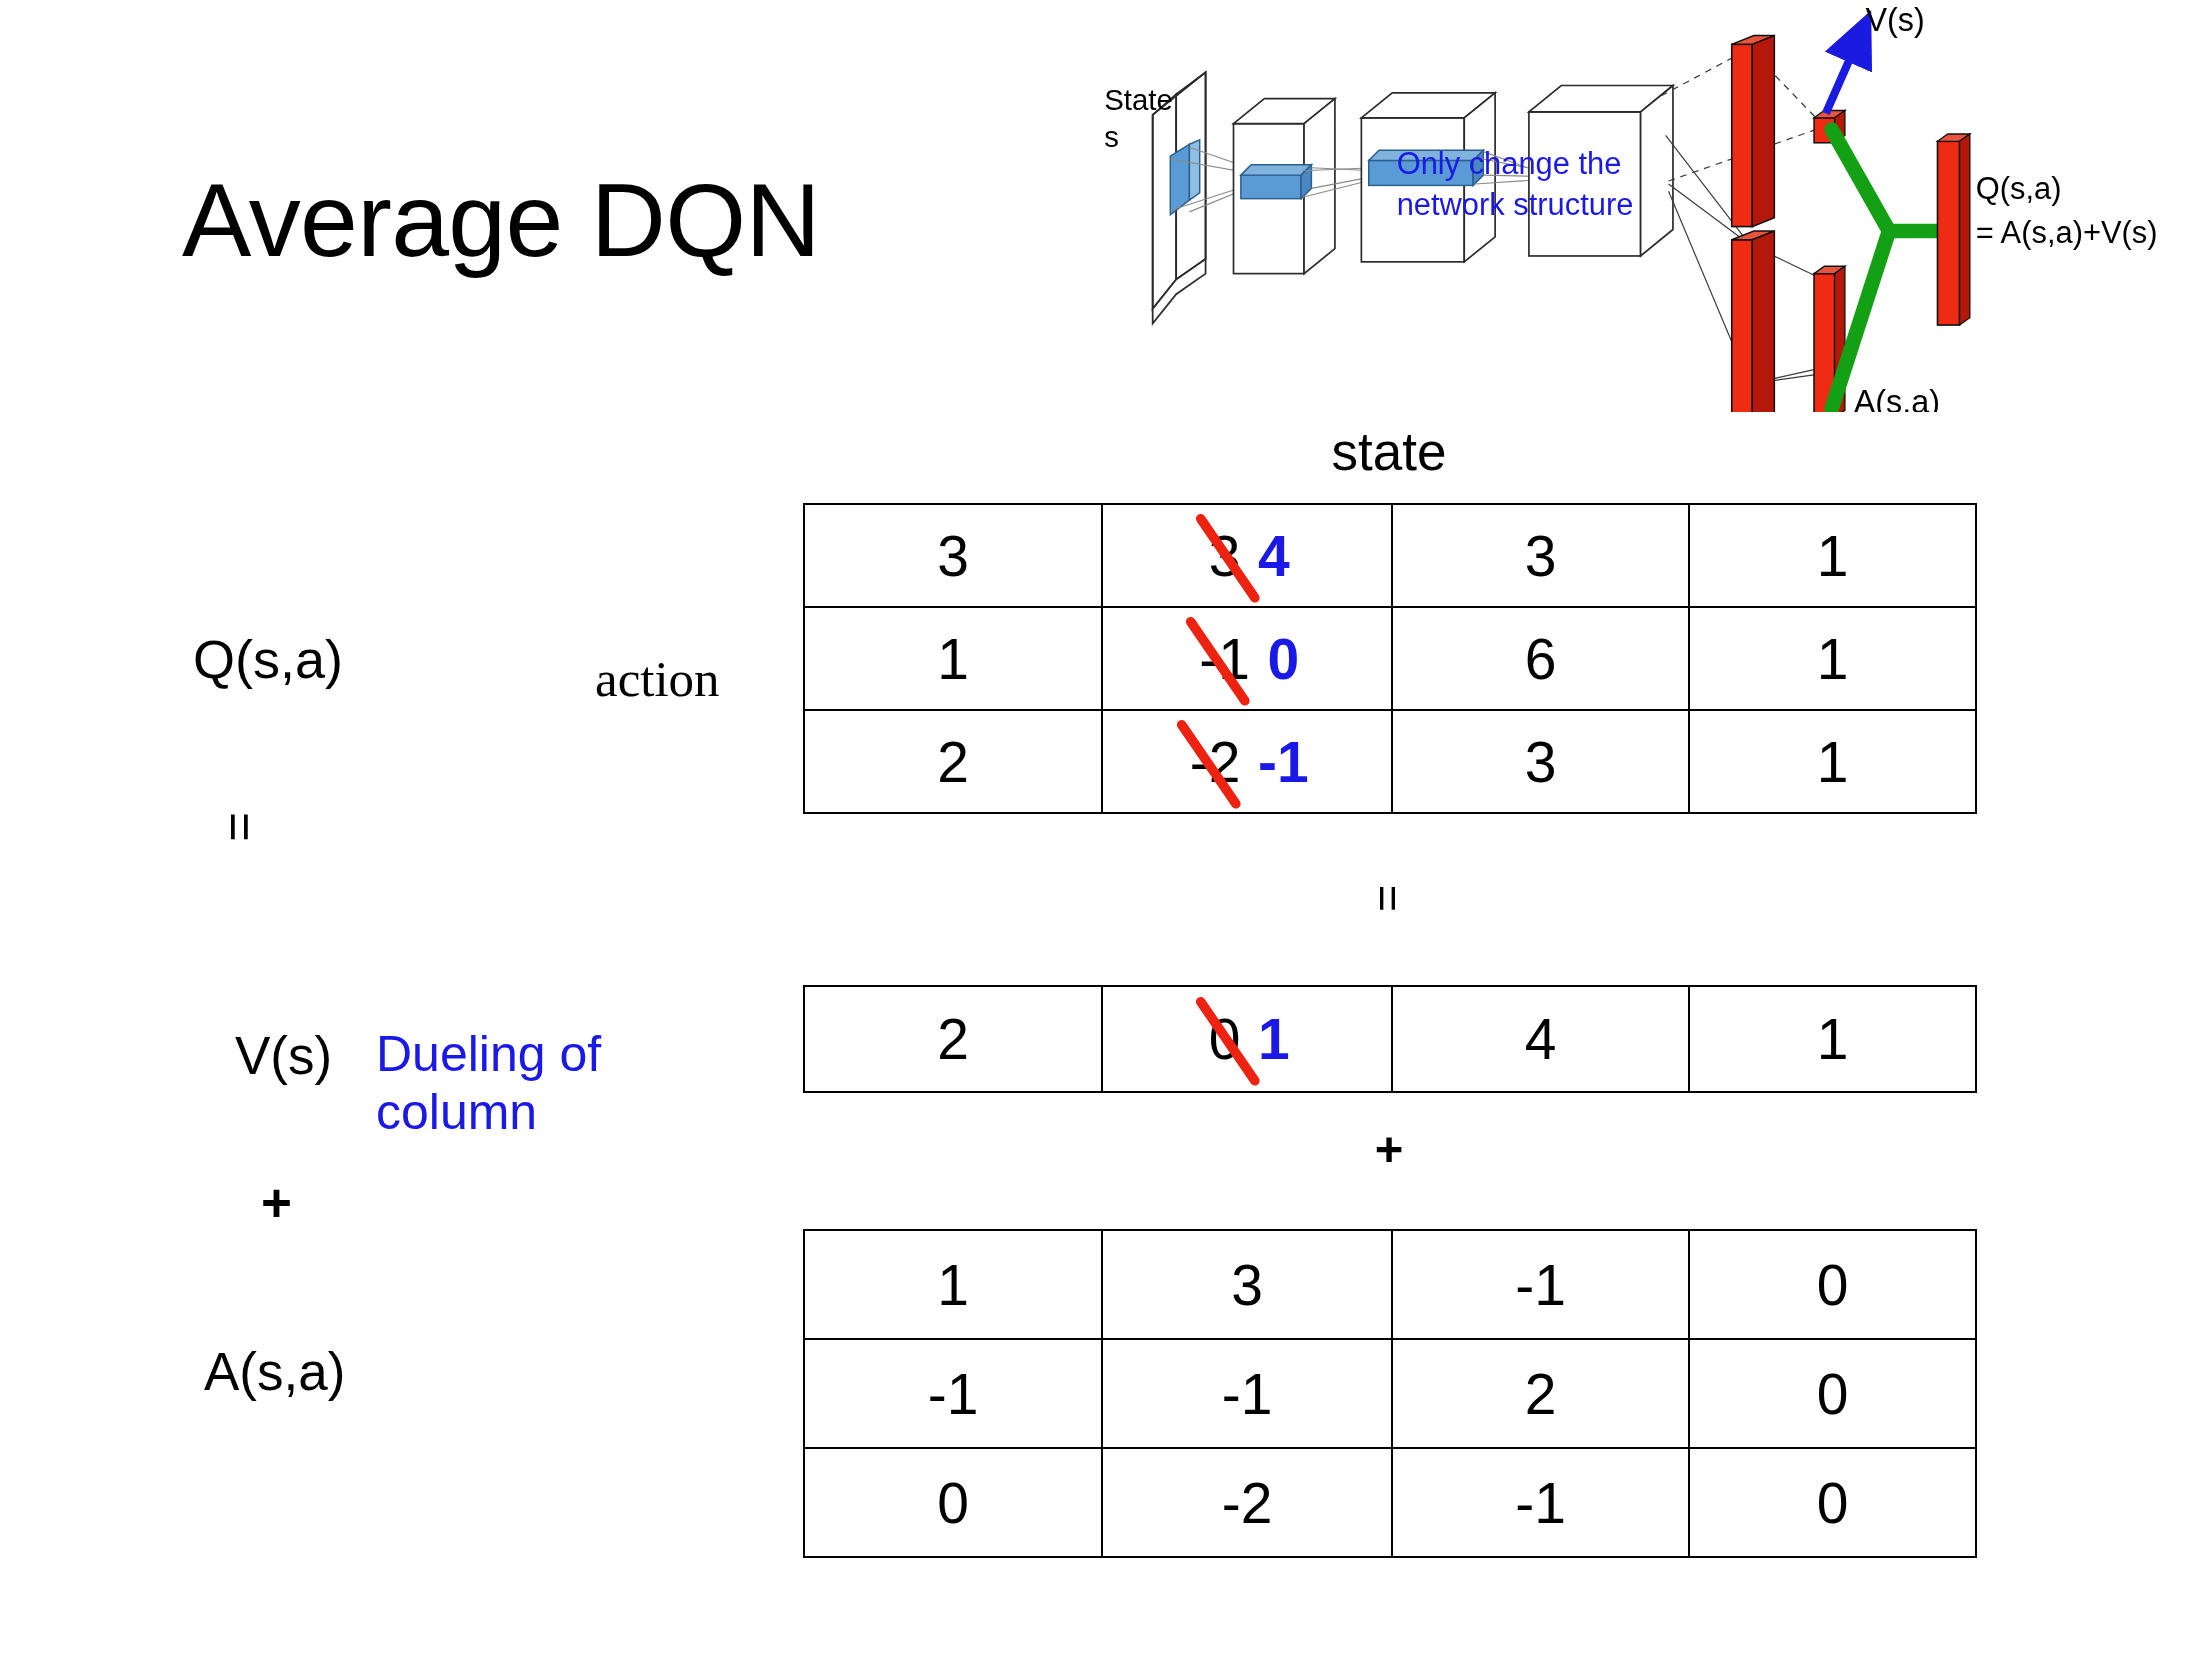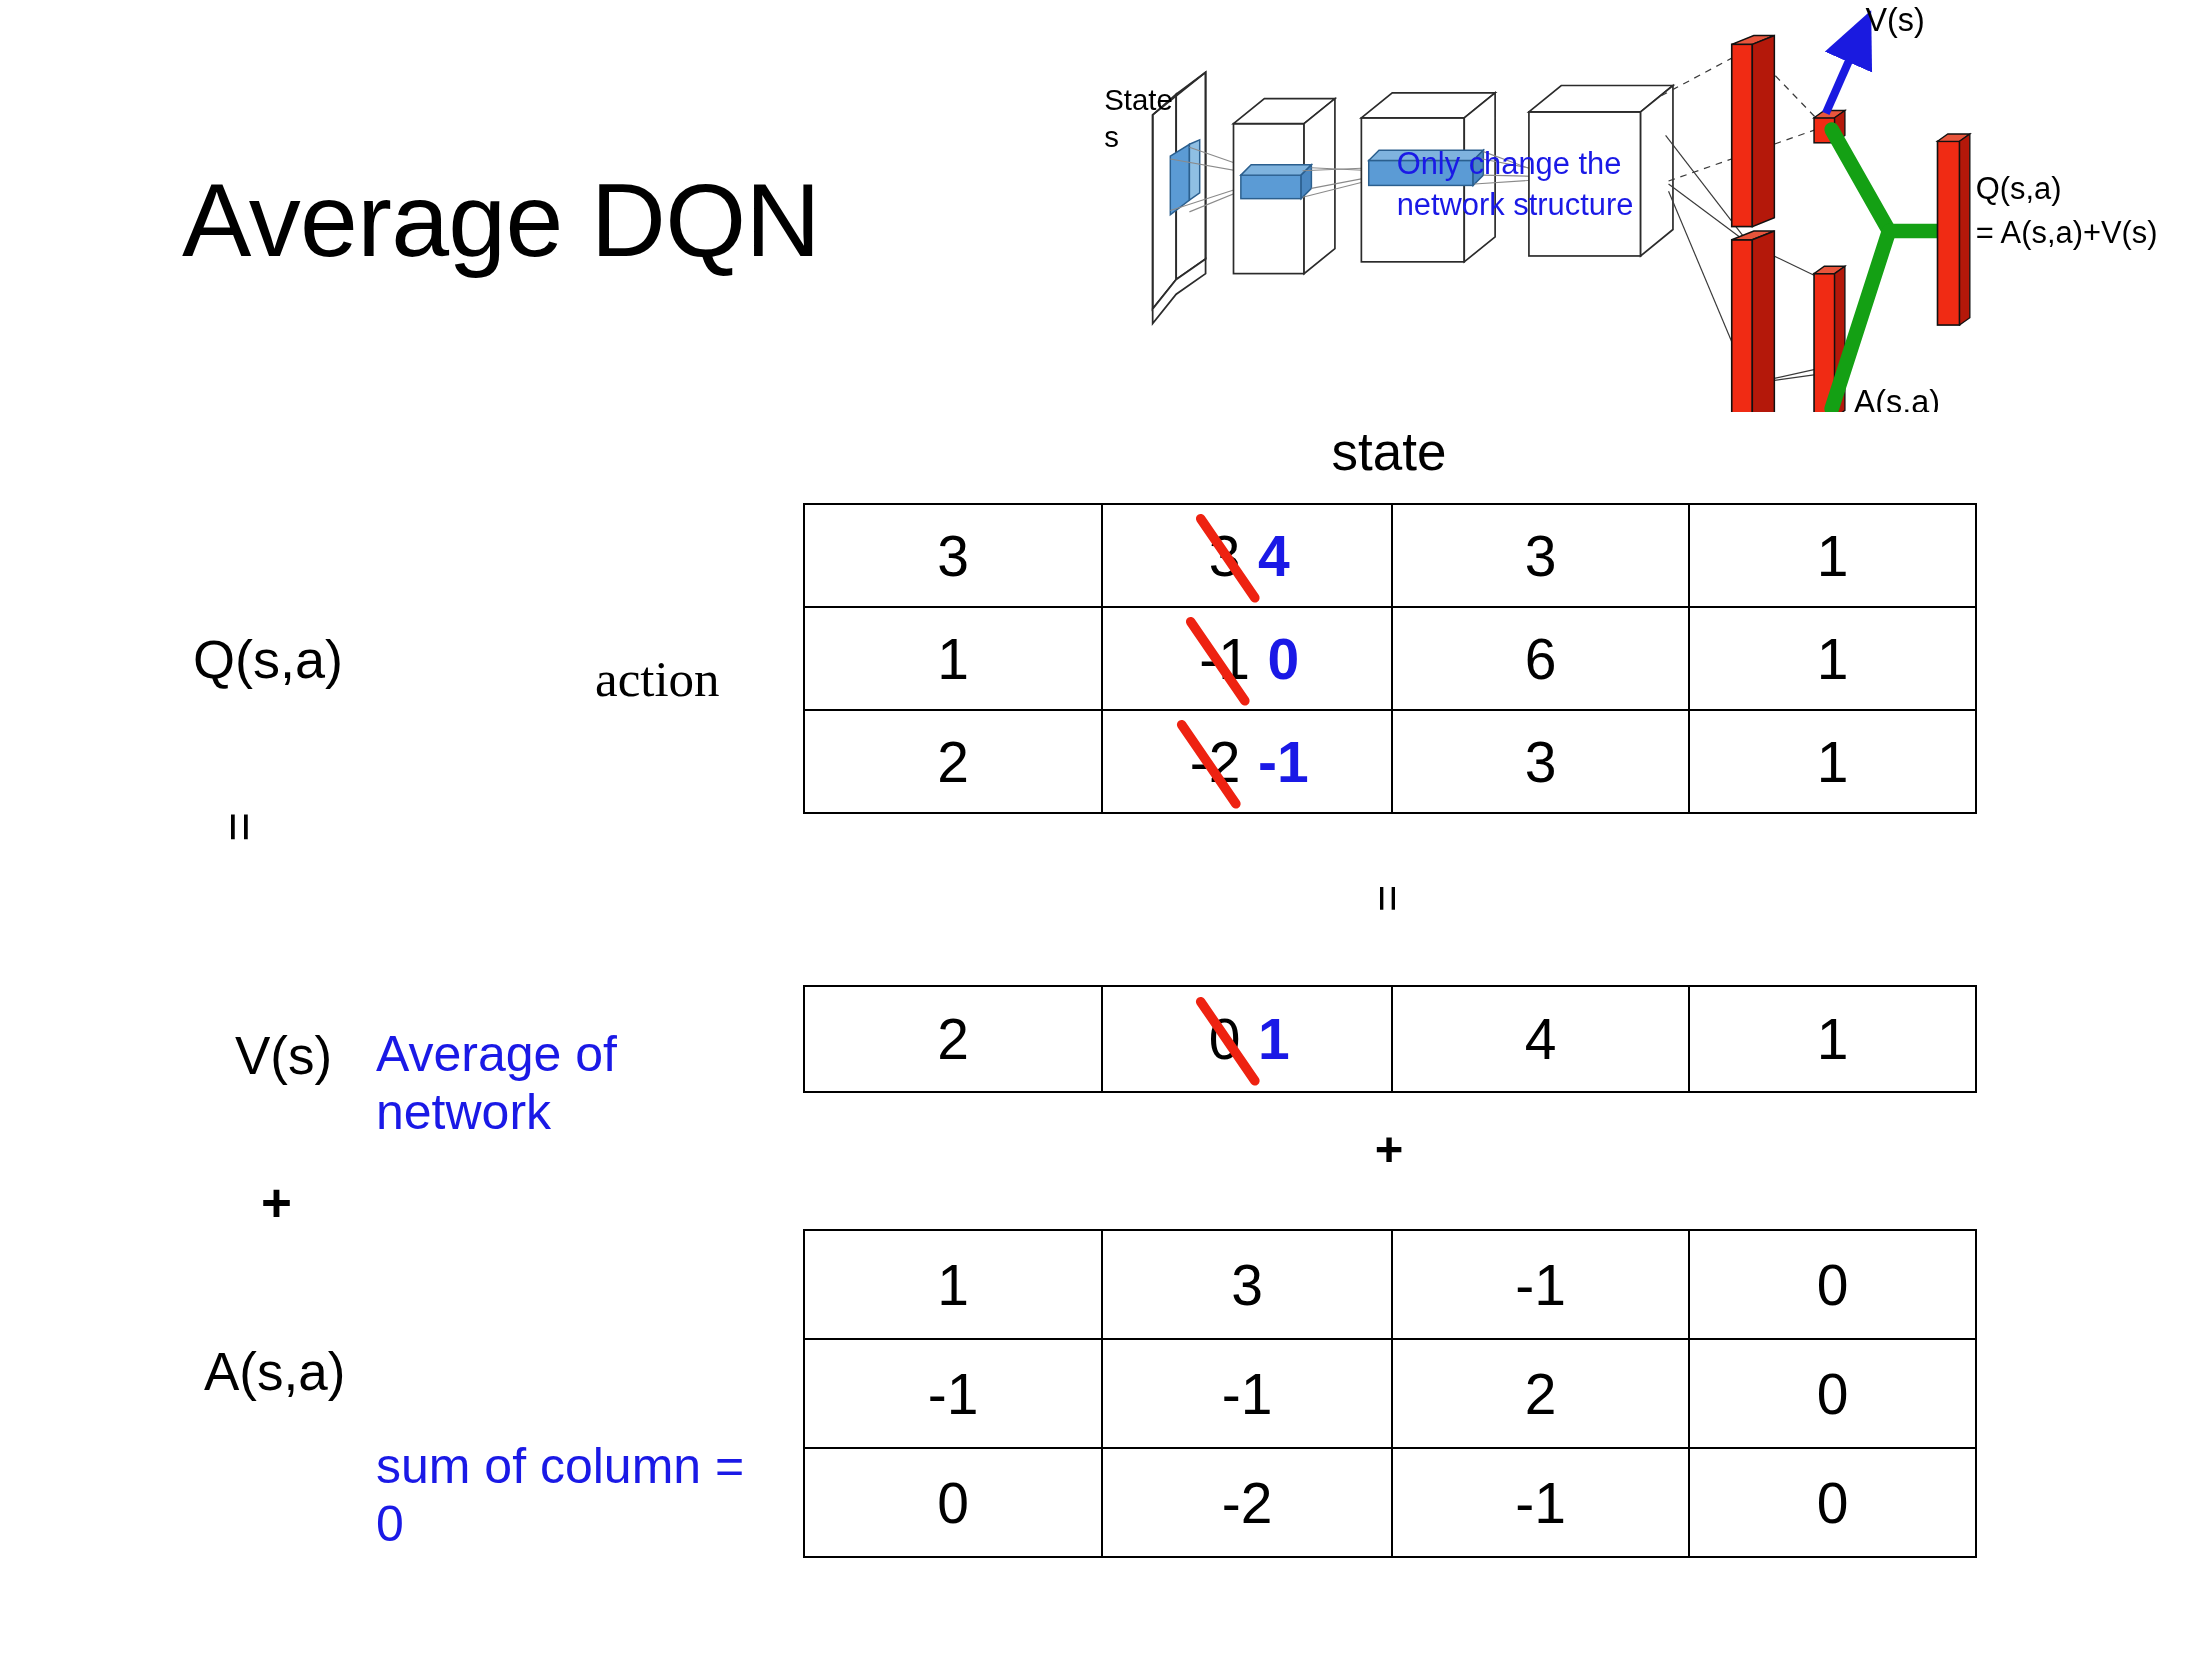--- a/index.html
+++ b/index.html
@@ -202,22 +202,21 @@
 
   <div id="cap-state">state</div>
 
   <div class="lbl" id="lbl-q">Q(s,a)</div>
   <div class="lbl" id="lbl-action">action</div>
   <div class="lbl" id="lbl-eq1">=</div>
   <div class="lbl" id="lbl-vs">V(s)</div>
   <div class="lbl" id="lbl-plus">+</div>
   <div class="lbl" id="lbl-a">A(s,a)</div>
 
-  <div id="note-avg">Average of network</div>
-  <div id="note-sum">sum of column = 0</div>
+  <div id="note-avg">Dueling of column</div>
 
   <table class="tbl" id="tbl-q">
     <colgroup>
         <col class="c1">
         <col class="c2">
         <col class="c3">
         <col class="c4">
       </colgroup>
     <tbody>
         <tr>

